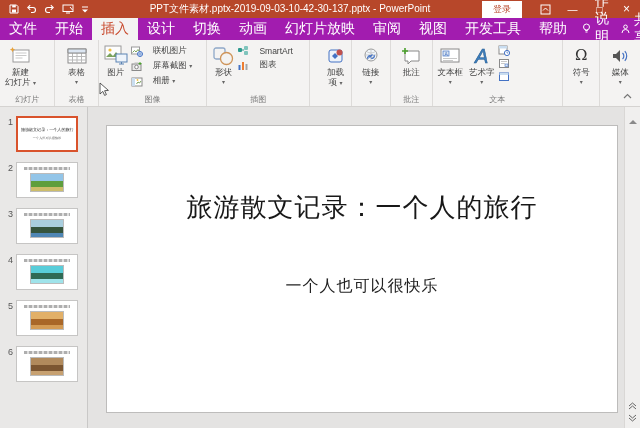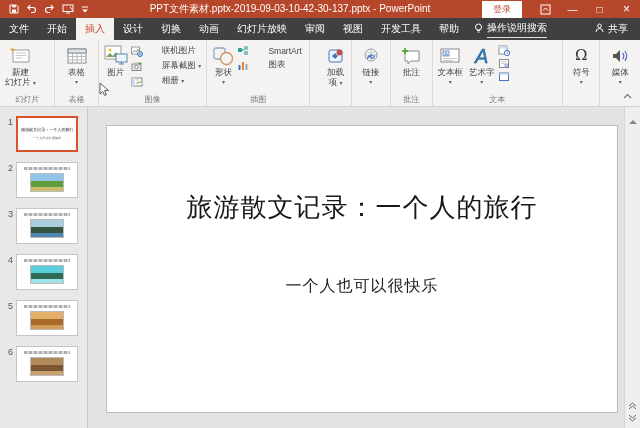--- a/index.html
+++ b/index.html
@@ -9,38 +9,38 @@
   
   .titlebar { height:18px; background:#b7472a; display:flex; align-items:center; color:#fff; }
   .qat { display:flex; align-items:center; gap:7px; padding:0 9px; }
   .qat .qbtn { display:flex; align-items:center; color:#fff; font-size:10px; line-height:1; cursor:default; }
   .win-title { flex:1; text-align:center; font-size:10px; color:#fff; white-space:nowrap; overflow:hidden; }
   .signin { background:#ffffff; color:#b7472a; font-size:9px; padding:2px 11px; margin-right:10px; }
   .winctl { display:flex; align-items:center; }
   .winctl .wbtn { width:27px; height:18px; display:flex; align-items:center; justify-content:center; color:#fff; font-size:10px; }
 
   
-  .tabrow { height:22px; background:#404040; display:flex; align-items:stretch; color:#fff; font-size:10px; }
+  .tabrow { height:22px; background:#a21caf; display:flex; align-items:stretch; color:#fff; font-size:14px; }
   .tab { display:flex; align-items:center; padding:0 9px; white-space:nowrap; }
   .tab.active { background:#f4f3f2; color:#c8492c; }
   .tellme { display:flex; align-items:center; gap:4px; margin-left:6px; }
   .tellme .tm-label { border-bottom:1px solid rgba(255,255,255,.85); padding-bottom:2px; }
   .tab-spacer { flex:1; }
   .share { display:flex; align-items:center; gap:4px; padding:0 12px; }
 
   
   .ribbon { position:relative; height:67px; background:#f4f3f2; border-bottom:1px solid #d5d3d1; display:flex; }
   .rgroup { position:relative; display:flex; flex-direction:column; border-right:1px solid #dddbd9; padding:3px 2px 14px 2px; }
   .rgroup-label { position:absolute; left:0; right:0; bottom:1px; text-align:center; font-size:8px; color:#7b7b7b; white-space:nowrap; }
   .rg-content { display:flex; flex:1; align-items:flex-start; }
   .rbtn { display:flex; flex-direction:column; align-items:center; padding:1px 3px; color:#444; font-size:8.5px; line-height:1.15; text-align:center; }
   .rbtn .ric { height:24px; display:flex; align-items:center; justify-content:center; }
   .caret { font-size:6px; color:#666; line-height:1; margin-top:1px; }
   .smallcol { display:flex; flex-direction:column; justify-content:flex-start; gap:3px; padding-top:2px; }
-  .sbtn { display:flex; align-items:center; gap:19px; font-size:8.5px; color:#444; white-space:nowrap; }
+  .sbtn { display:flex; align-items:center; gap:10px; font-size:8.5px; color:#444; white-space:nowrap; }
   .sbtn .sic { width:12px; height:11px; display:flex; align-items:center; justify-content:center; }
   .collapse-ribbon { position:absolute; right:8px; bottom:3px; color:#777; }
   .omega { font-size:15px; color:#333; font-family:"DejaVu Serif",serif; }
 
   
   .content { position:absolute; top:107px; left:0; right:0; bottom:0; display:flex; background:#e4e3e2; }
 
   .thumbs { width:88px; background:#e9e8e7; border-right:1px solid #c9c8c7; padding-top:9px; }
   .thumb-row { display:flex; align-items:flex-start; margin-bottom:10px; }
   .thumb-num { width:13px; text-align:right; font-size:9px; color:#555; margin:1px 3px 0 0; }

